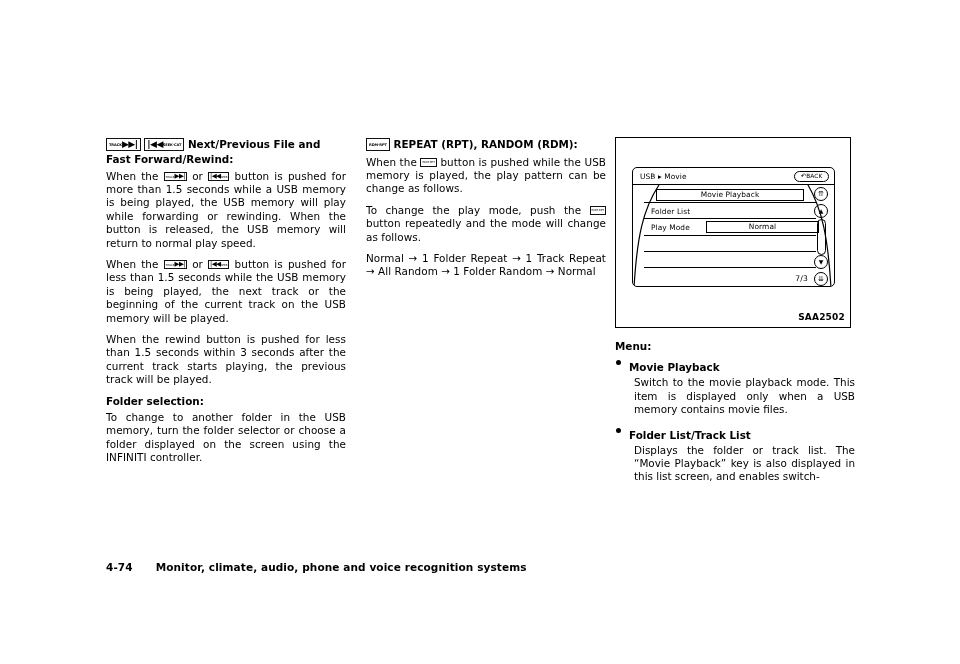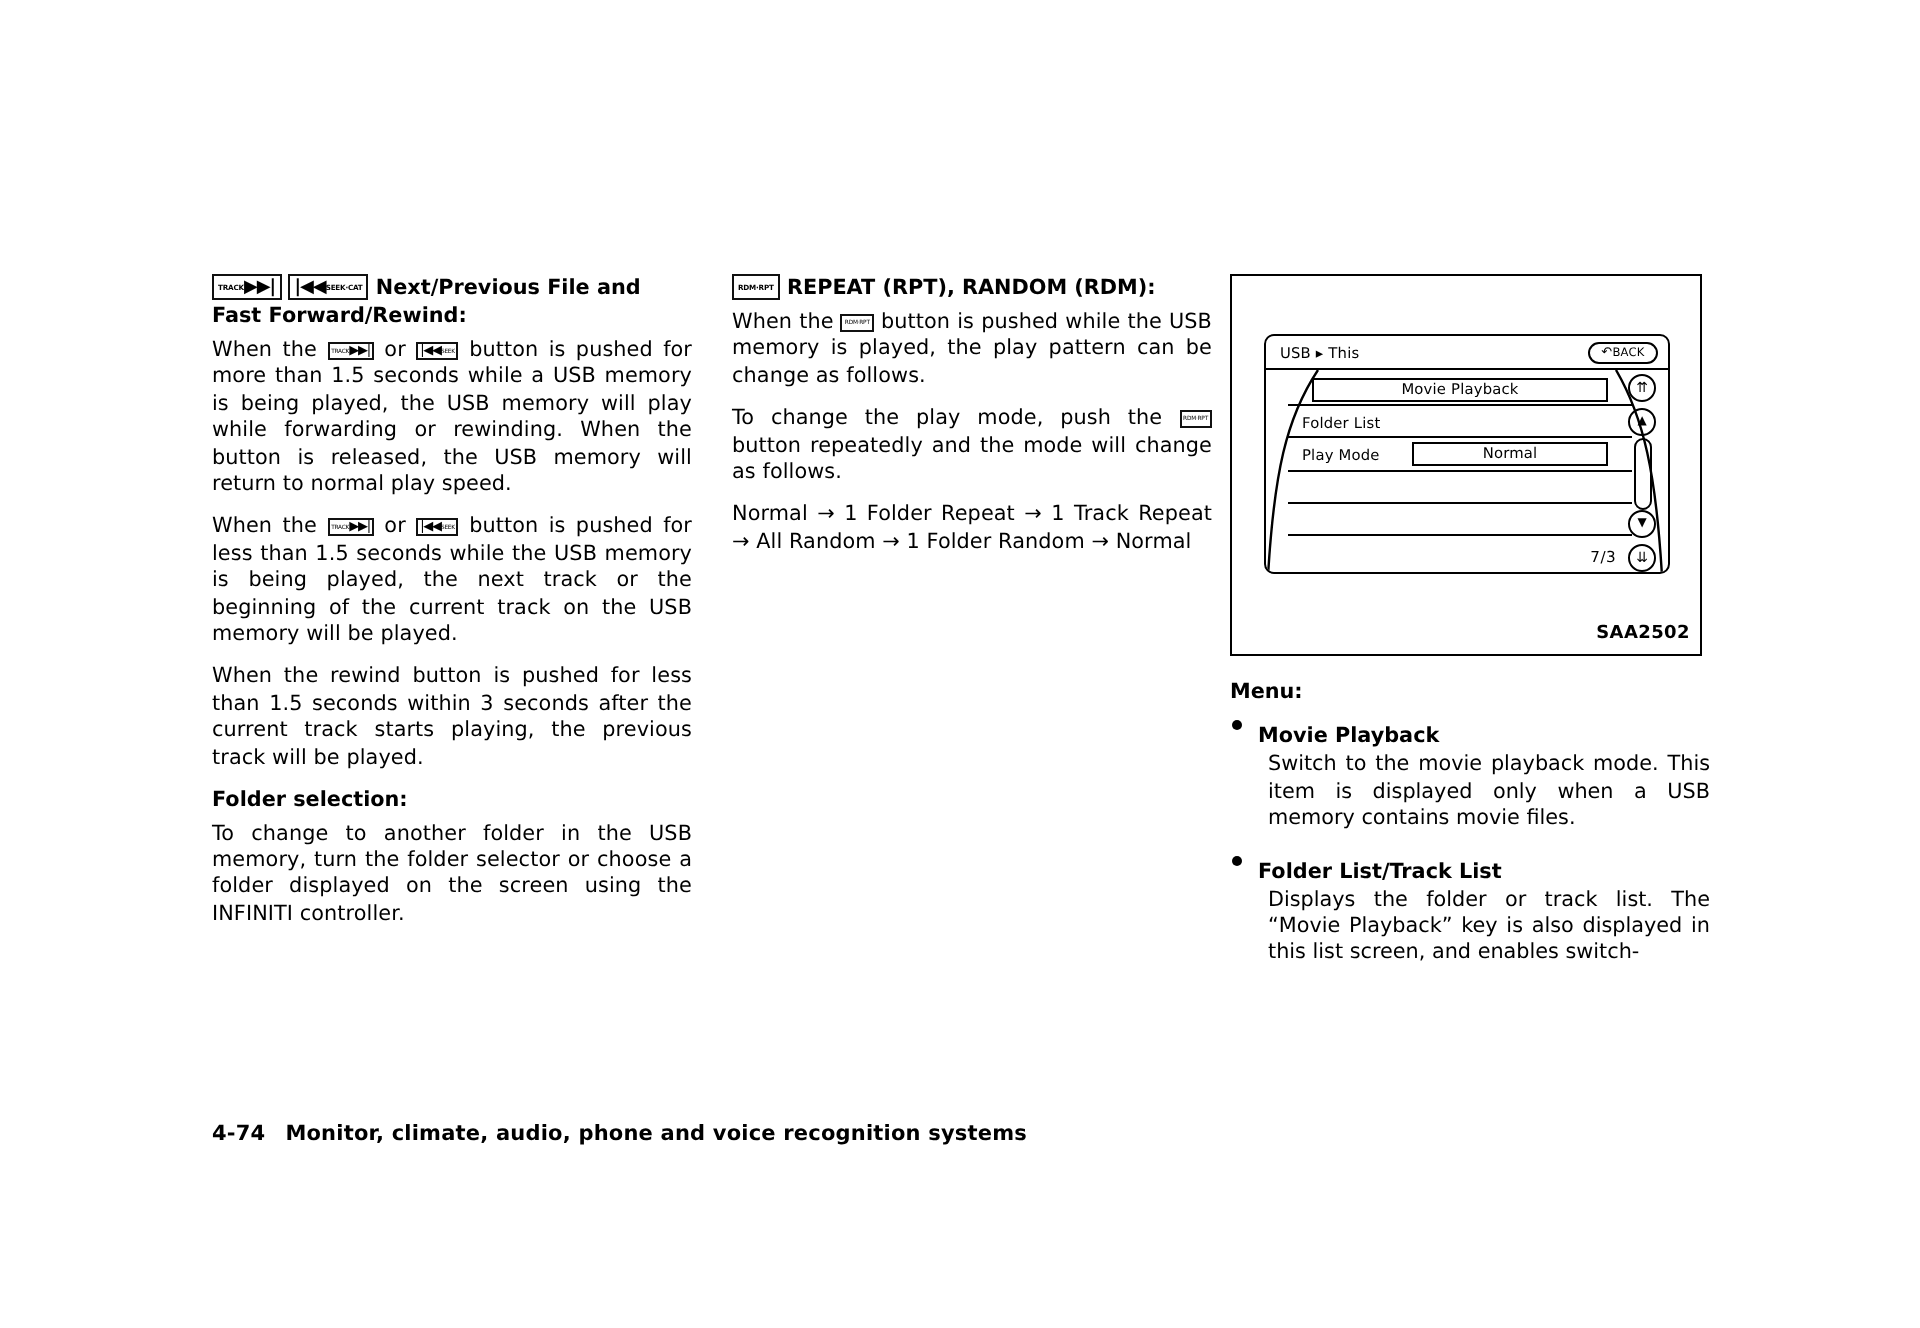--- a/index.html
+++ b/index.html
@@ -219,21 +219,21 @@
     height: 12px;
     line-height: 10px;
     text-align: center;
     font-size: 7.4px;
     letter-spacing: 0.1px;
   }
   .ns-key.wide {
     left: 12px; top: 2px; width: 148px;
   }
   .ns-key.narrow {
-    left: 62px; top: 2px; width: 98px;
+    left: 62px; top: 2px; width: 113px;
   }
   .ns-page {
     position: absolute;
     right: 26px;
     bottom: 3px;
     font-size: 7.6px;
     letter-spacing: 0.2px;
   }
 
   
@@ -269,21 +269,21 @@
   
   .footer {
     position: absolute;
     left: 106px;
     top: 561px;
     font-size: 10.5px;
     font-weight: bold;
     letter-spacing: 0.1px;
     white-space: nowrap;
   }
-  .footer .pgnum { margin-right: 10px; }
+  .footer .pgnum { margin-right: 23px; }
 
   .watermark {
     position: absolute;
     right: 22px;
     top: 622px;
     font-family: "Liberation Sans", sans-serif;
     font-size: 17px;
     color: #b3b3b3;
     letter-spacing: 0.2px;
   }
@@ -326,21 +326,21 @@
     <p class="body"><span>To change the play mode, push the </span><span class="keyicon small"><span class="lab">RDM·RPT</span></span><span> button repeatedly and the mode will change as follows.</span></p>
 
     <p class="body last arrowchar">Normal → 1 Folder Repeat → 1 Track Repeat → All Random → 1 Folder Random → Normal</p>
   </div>
 
   <div class="fig">
 
     <div class="navscreen">
 
       <div class="ns-titlebar"></div>
-      <div class="ns-title">USB ▸ This</div>
+      <div class="ns-title">USB ▸ Movie</div>
       <div class="ns-back"><span class="backarrow">↶</span><span>BACK</span></div>
 
       <svg class="ns-curve" viewBox="0 0 30 103" preserveAspectRatio="none">
         <path d="M 26 0 C 10 24, 4 52, 1 103" stroke="#000" stroke-width="1.2" fill="none"></path>
       </svg>
       <svg class="ns-rightcurve" viewBox="0 0 30 103" preserveAspectRatio="none">
         <path d="M 4 0 C 18 24, 24 52, 27 103" stroke="#000" stroke-width="1.2" fill="none"></path>
       </svg>
 
       <div class="ns-list">

